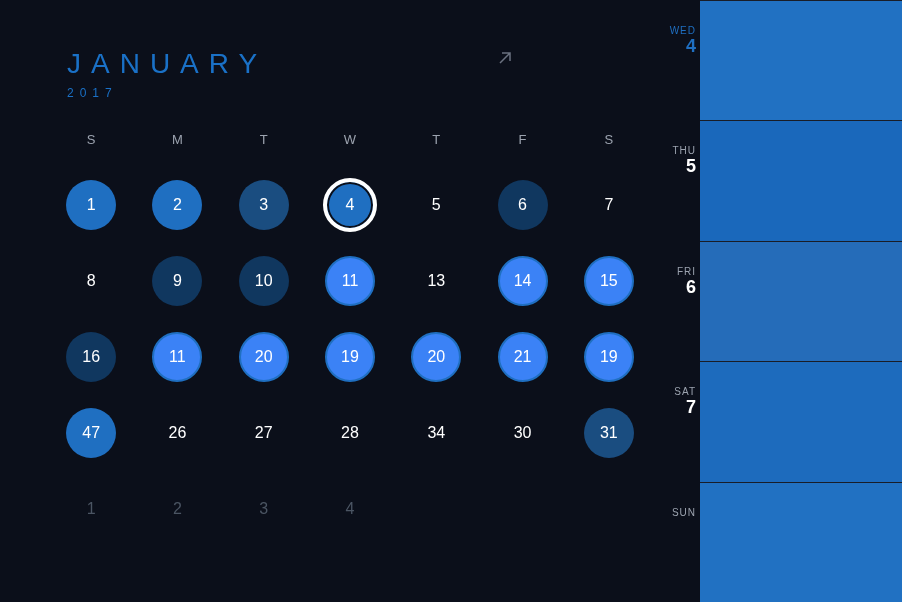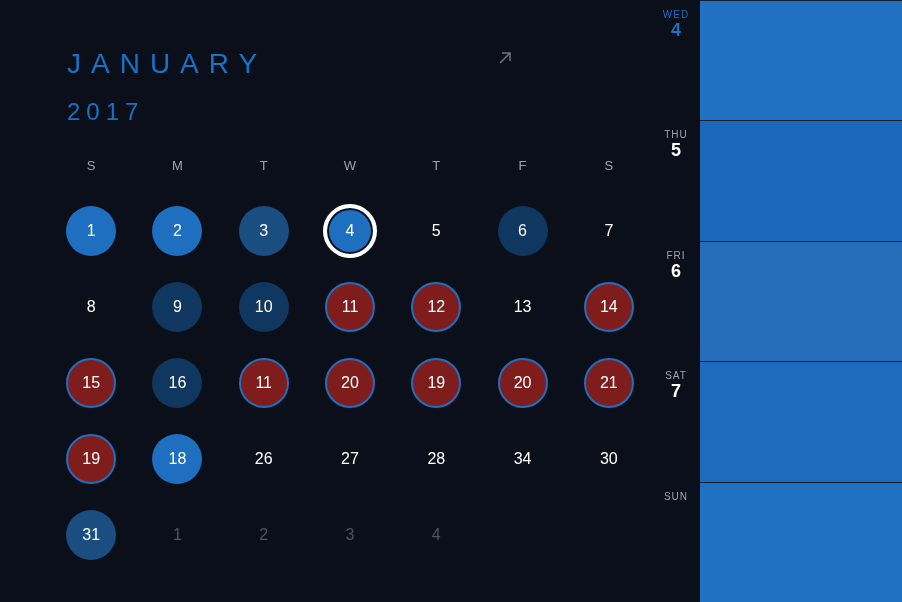--- a/index.html
+++ b/index.html
@@ -23,25 +23,25 @@
     flex-direction: column;
   }
   .header {
     padding: 48px 0 0 67px;
   }
   .month-title {
     color: #1a71c7;
     font-size: 28px;
     font-weight: 400;
     letter-spacing: 10px;
-    margin-bottom: 18px;
+    margin-bottom: 6px;
   }
   .year-title {
     color: #1a71c7;
-    font-size: 24px;
+    font-size: 12px;
     font-weight: 400;
     letter-spacing: 6px;
   }
   .expand-icon {
     position: absolute;
     top: 48px;
     right: 185px;
     color: #6b7280;
     font-size: 22px;
     cursor: pointer;
@@ -89,43 +89,43 @@
   }
   .day.solid-dark {
     background: #10375f;
     color: #fff;
   }
   .day.solid-medium {
     background: #1a4d80;
     color: #fff;
   }
   .day.outline-bright {
-    background: #7f1d1d;
+    background: #3b82f6;
     color: #fff;
     border: 2px solid #1f6fc1;
   }
   .day.selected {
     background: #1f6fc1;
     color: #fff;
     border: 4px solid #fff;
     box-shadow: 0 0 0 2px #0b0f1a inset;
     width: 54px;
     height: 54px;
   }
   .agenda-item {
     flex: 1;
     border-top: 1px solid rgba(255,255,255,0.06);
     display: flex;
     position: relative;
   }
   .agenda-label {
     position: absolute;
-    top: 8px;
+    top: 24px;
     left: -44px;
-    text-align: center;
+    text-align: right;
     width: 40px;
   }
   .agenda-dow {
     color: #9ca3af;
     font-size: 10px;
     letter-spacing: 1px;
     font-weight: 500;
   }
   .agenda-dow.highlight {
     color: #1f6fc1;
@@ -174,32 +174,31 @@
       <div class="day solid-bright">2</div>
       <div class="day solid-medium">3</div>
       <div class="day selected">4</div>
       <div class="day plain">5</div>
       <div class="day solid-dark">6</div>
       <div class="day plain">7</div>
       <div class="day plain">8</div>
       <div class="day solid-dark">9</div>
       <div class="day solid-dark">10</div>
       <div class="day outline-bright">11</div>
-      <div class="day outline-bright">12</div>
       <div class="day plain">13</div>
       <div class="day outline-bright">14</div>
       <div class="day outline-bright">15</div>
       <div class="day solid-dark">16</div>
       <div class="day outline-bright">11</div>
       <div class="day outline-bright">20</div>
       <div class="day outline-bright">19</div>
       <div class="day outline-bright">20</div>
       <div class="day outline-bright">21</div>
       <div class="day outline-bright">19</div>
-      <div class="day solid-bright">18</div>
+      <div class="day solid-bright">47</div>
       <div class="day plain">26</div>
       <div class="day plain">27</div>
       <div class="day plain">28</div>
       <div class="day plain">34</div>
       <div class="day plain">30</div>
       <div class="day solid-medium">31</div>
       <div class="day muted">1</div>
       <div class="day muted">2</div>
       <div class="day muted">3</div>
       <div class="day muted">4</div>

